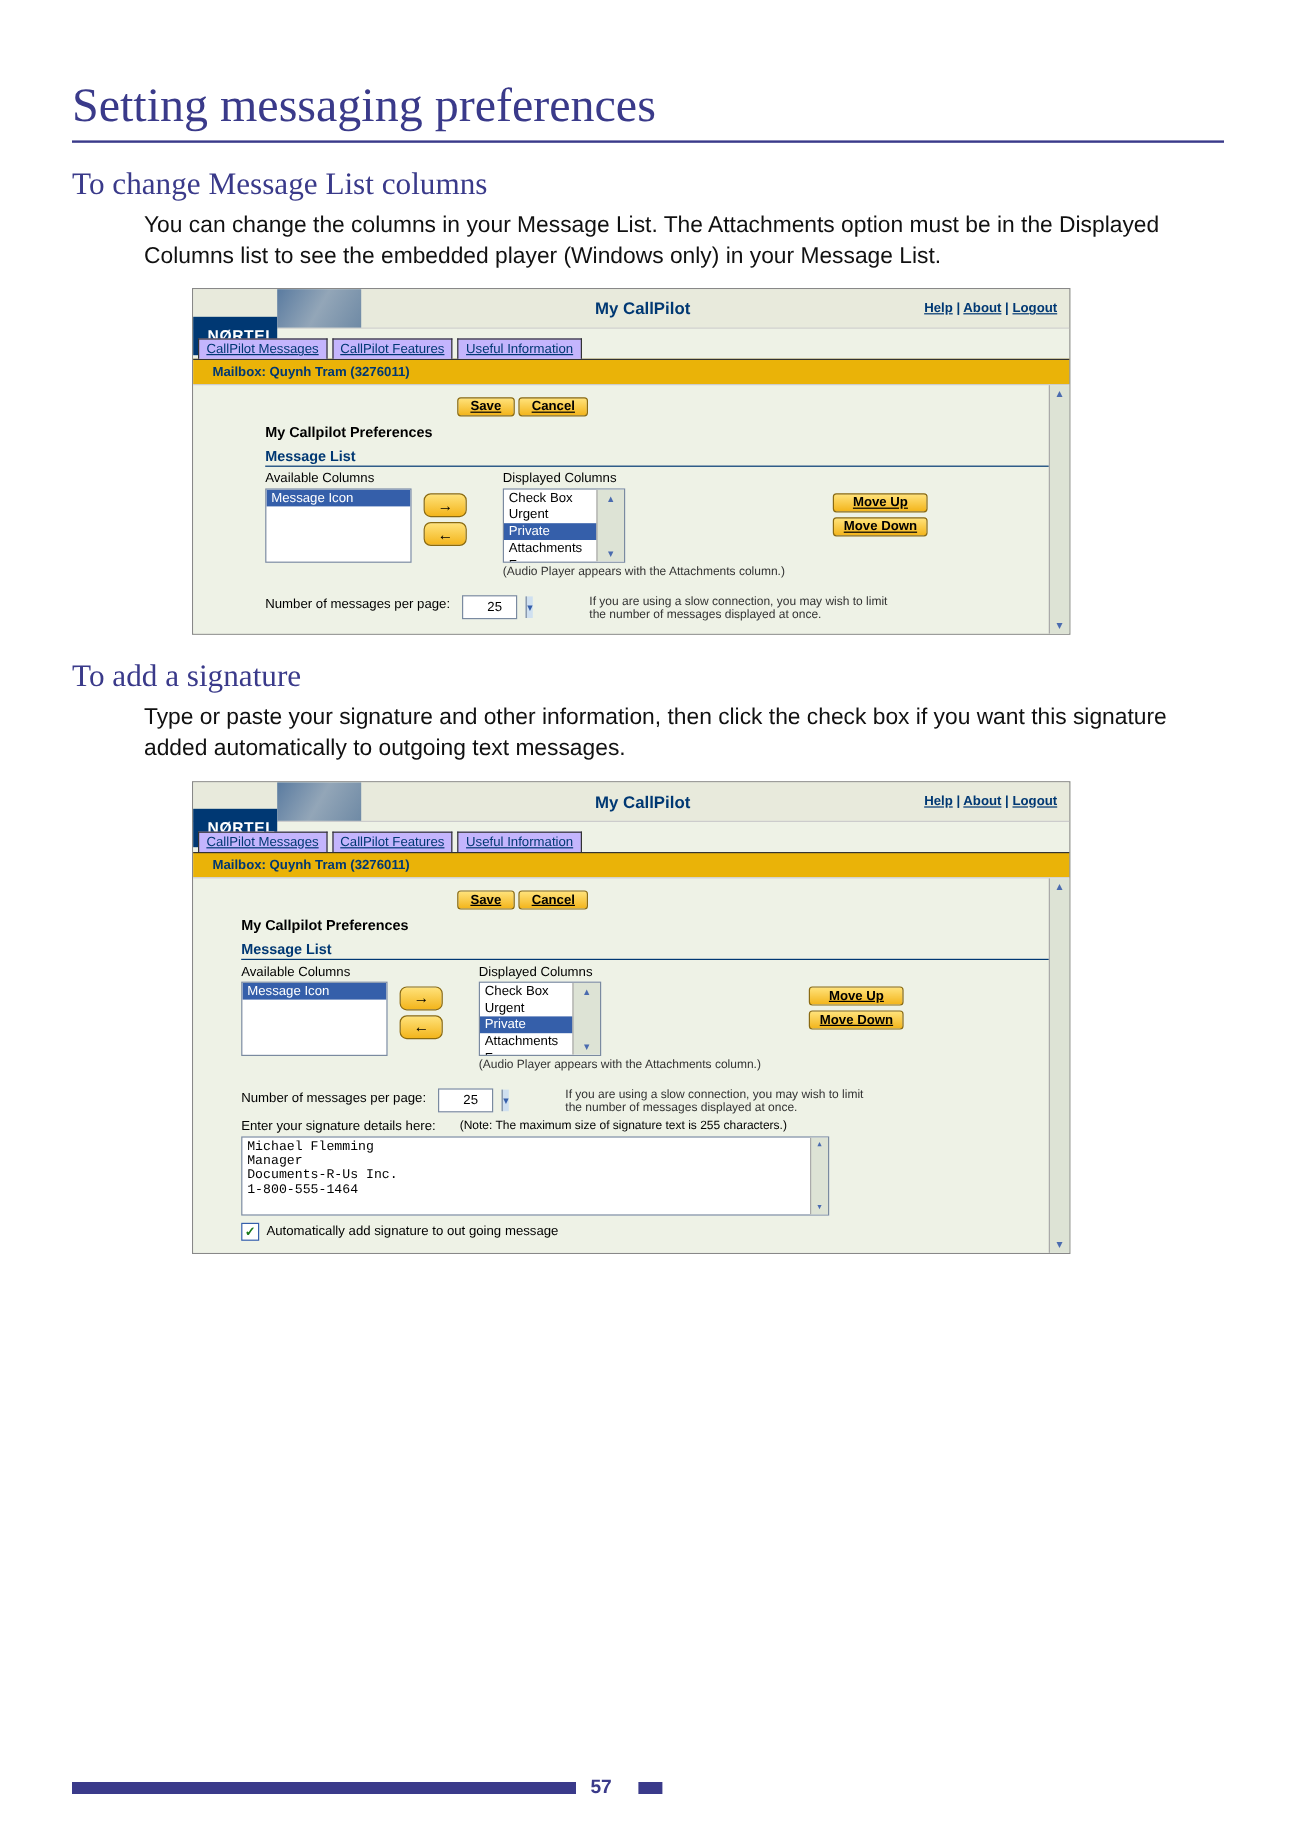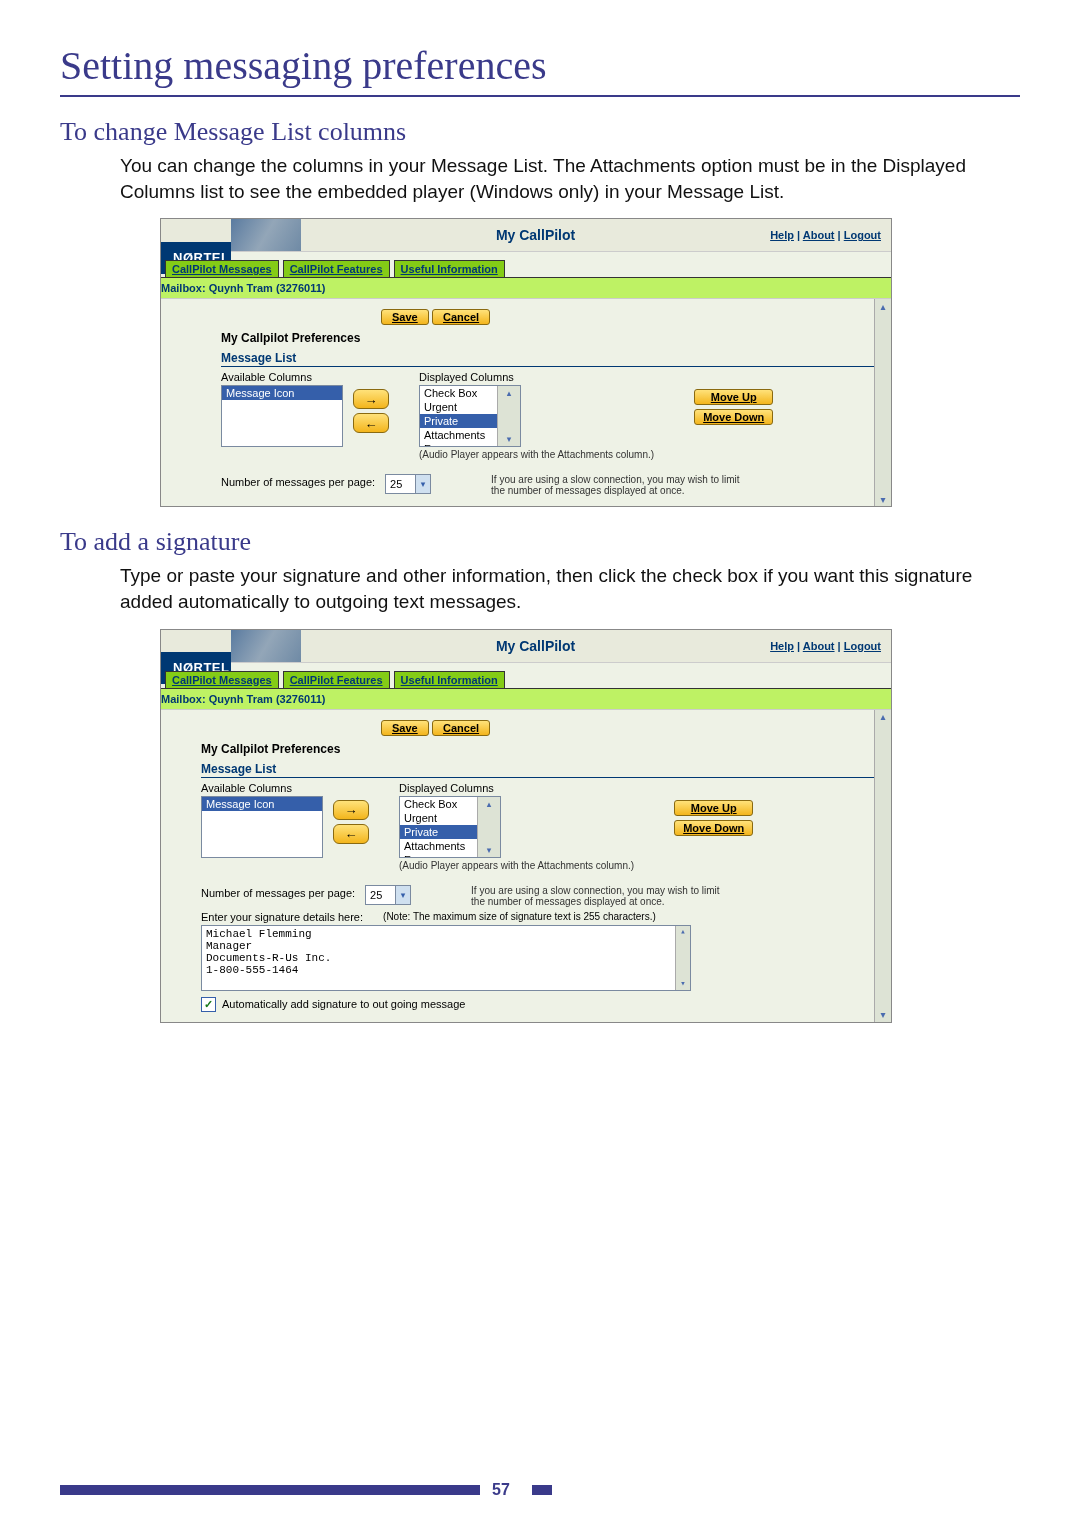--- a/index.html
+++ b/index.html
@@ -7,21 +7,21 @@
     padding: 40px 60px;
     font-family: Arial, sans-serif;
     background: #fff;
     color: #000;
   }
   h1.page-title {
     font-family: "Times New Roman", serif;
     font-weight: normal;
     color: #3a3a8a;
     font-size: 40px;
-    margin: 2px 0 4px 0;
+    margin: 24px 0 4px 0;
     border-bottom: 2px solid #3a3a8a;
     padding-bottom: 6px;
   }
   h2.section-title {
     font-family: "Times New Roman", serif;
     font-weight: normal;
     color: #3a3a8a;
     font-size: 26px;
     margin: 20px 0 6px 0;
   }
@@ -80,31 +80,31 @@
     display: flex;
     padding: 8px 4px 0 4px;
     background: #eef2e6;
   }
   .cp-tab {
     border: 1px solid #333;
     border-bottom: none;
     padding: 2px 6px;
     margin-right: 4px;
     font-size: 11px;
-    font-weight: bold;
+    font-weight: normal;
     text-decoration: underline;
     color: #003873;
-    background: #84cc16;
+    background: #c4b5fd;
   }
   .cp-mailbox {
     font-size: 11px;
     font-weight: bold;
     color: #003873;
-    padding: 4px 0;
-    background: #bef264;
+    padding: 4px 16px;
+    background: #eab308;
     border-top: 1px solid #333;
   }
   .cp-content {
     position: relative;
     background: #eef2e6;
     padding: 10px 14px 10px 60px;
     border-top: 1px solid #ccc;
   }
   .cp-scroll {
     position: absolute;
@@ -209,21 +209,21 @@
   }
   .num-row {
     display:flex; align-items:flex-start; margin-top:14px; gap:10px;
   }
   .num-label { font-size:11px; padding-top:2px; }
   .num-select {
     border:1px solid #7a8aa0; background:#fff;
     display:flex; align-items:center;
     width:44px; height:18px; font-size:11px;
   }
-  .num-select .val { flex:1; padding:0 4px; }
+  .num-select .val { flex:1; padding:0 20px; }
   .num-select .dd {
     width:14px; height:100%; border-left:1px solid #7a8aa0;
     background:#cfe0f0; display:flex; align-items:center; justify-content:center;
     color:#355faa; font-size:9px;
   }
   .num-hint { font-size:10px; color:#333; margin-left:50px; max-width:260px; }
   .sig-label { font-size:11px; margin: 4px 0 2px 0; }
   .sig-note { font-size:10px; margin-left: 20px; }
   .sig-box {
     border:1px solid #7a8aa0; background:#fff;

